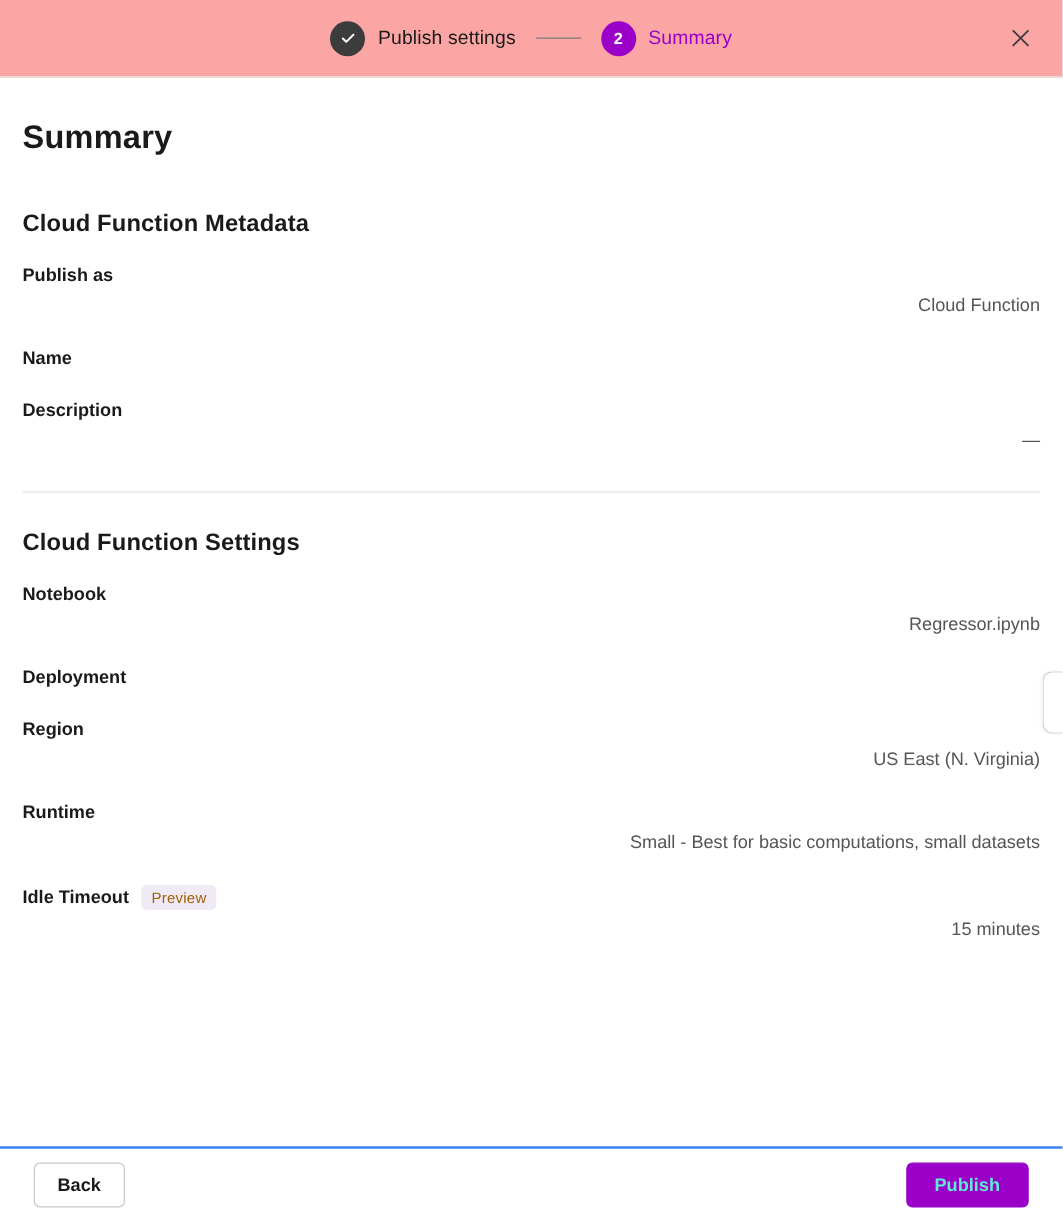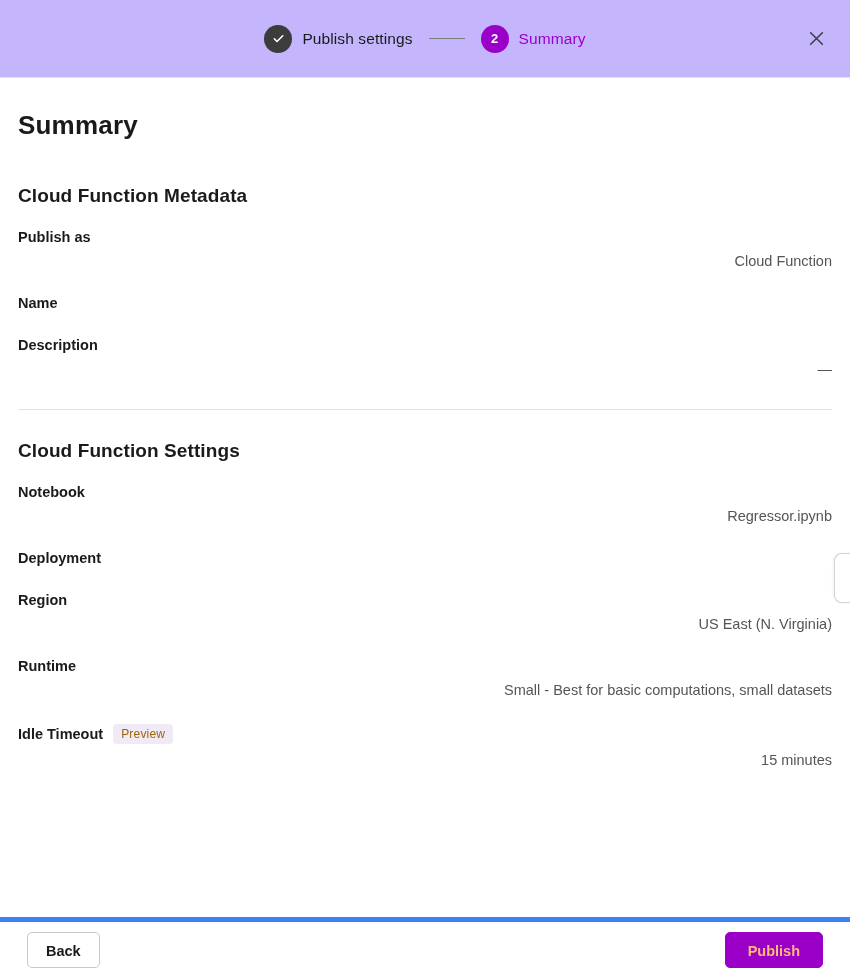--- a/index.html
+++ b/index.html
@@ -11,27 +11,27 @@
     height: 977px;
     background: #ffffff;
     font-family: "Liberation Sans", sans-serif;
     color: #1a1a1a;
     overflow: hidden;
     position: relative;
   }
 
   
   .header {
-    height: 78px;
+    height: 62px;
     border-bottom: 1px solid #e3e3e3;
     display: flex;
     align-items: center;
     justify-content: center;
     position: relative;
-    background: #c4b5fd;
+    background: #fca5a5;
     box-sizing: border-box;
   }
   .stepper {
     display: flex;
     align-items: center;
     gap: 0;
   }
   .step {
     display: flex;
     align-items: center;
@@ -144,21 +144,21 @@
     box-shadow: -1px 0 3px rgba(0,0,0,.06);
   }
 
   
   .footer {
     position: absolute;
     left: 0;
     right: 0;
     bottom: 0;
     height: 60px;
-    border-top: 5px solid #3b82f6;
+    border-top: 2px solid #3b82f6;
     background: #fff;
     display: flex;
     align-items: center;
     justify-content: space-between;
     padding: 0 27px;
     box-sizing: border-box;
   }
   .btn {
     font-family: "Liberation Sans", sans-serif;
     font-size: 14.5px;
@@ -171,21 +171,21 @@
     box-sizing: border-box;
   }
   .btn-secondary {
     background: #ffffff;
     border: 1px solid #c9c9c9;
     color: #1a1a1a;
   }
   .btn-primary {
     background: #9a00c8;
     border: 1px solid #9a00c8;
-    color: #fdba74;
+    color: #5eead4;
     padding: 0 22px;
   }
 </style>
 </head>
 <body>
 
 <div class="header">
   <div class="stepper">
 
     <div class="step">

